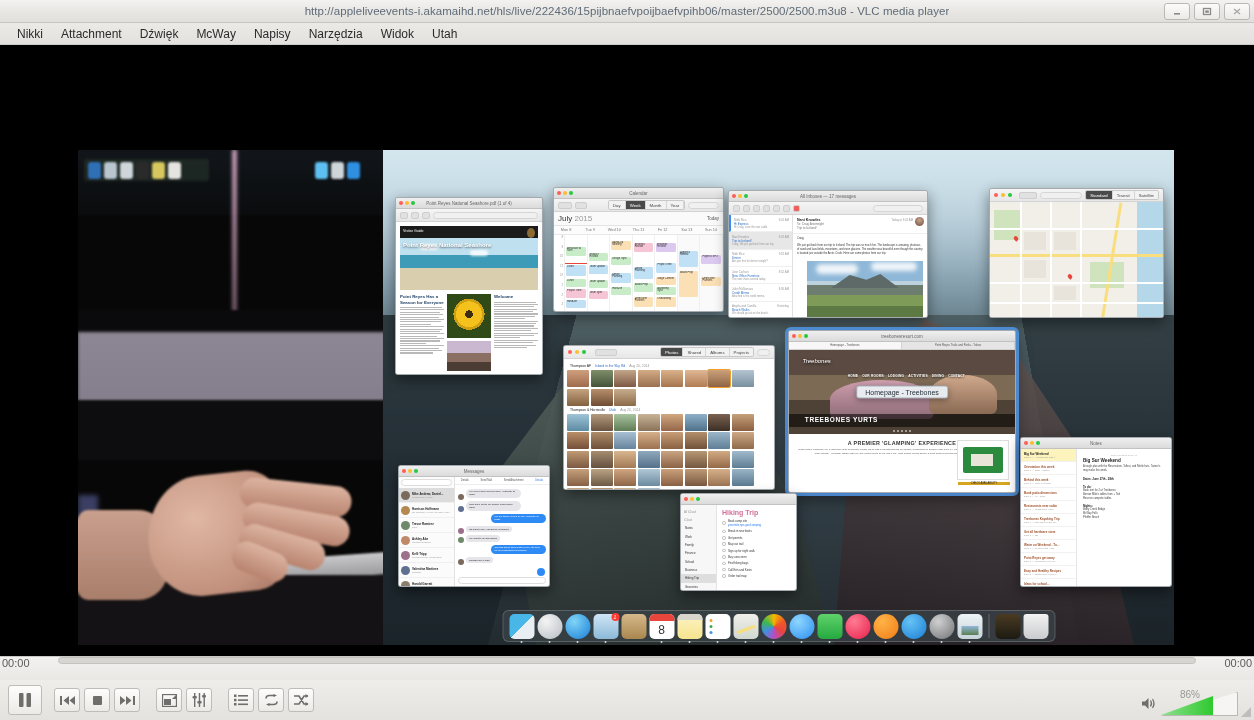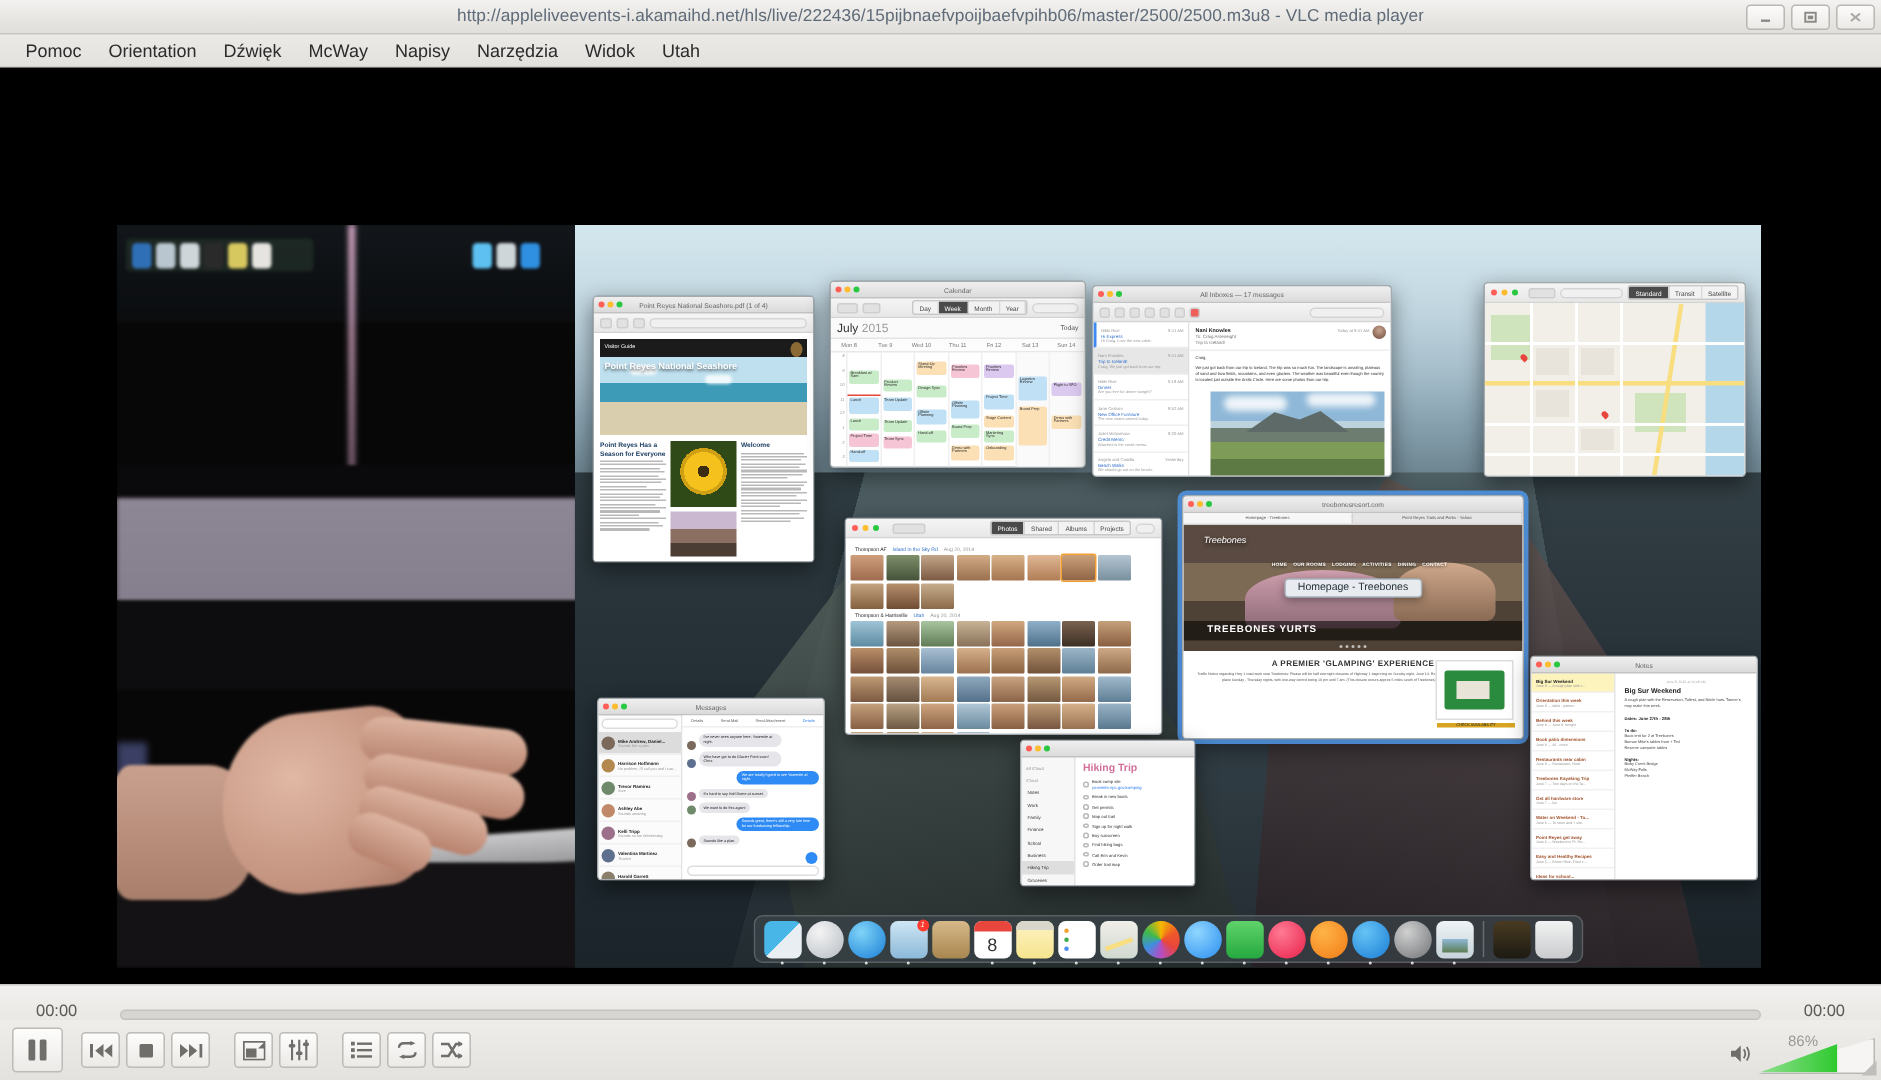--- a/index.html
+++ b/index.html
@@ -373,21 +373,21 @@
   .dock .ic { width: 25px; height: 25px; border-radius: 5px; position: relative; }
   .dock .ic.rnd { border-radius: 50%; }
   .dock .sep { width: 1px; height: 24px; background: rgba(255,255,255,.25); margin: 0 3px; }
   .dock .run { position:absolute; left:50%; bottom:-4px; transform:translateX(-50%);
     width:2px;height:2px;border-radius:50%;background:rgba(255,255,255,.8); }
   .dock .badge { position:absolute; right:-1px; top:-1px; width:8px;height:8px;border-radius:50%;
     background:#ff3b30; color:#fff; font-size:5px; line-height:8px; text-align:center; }
 
   
   .seek-row {
-    flex: 0 0 24px; display: flex; align-items: flex-end; gap: 20px; padding: 0 24px;
+    flex: 0 0 24px; display: flex; align-items: flex-start; gap: 20px; padding: 0 2px;
     background: linear-gradient(#f2f1ef, #e9e8e5);
     border-top: 1px solid #c9c8c5;
   }
   .time { font-size: 11px; color: #5b5a57; font-family: "Liberation Sans", sans-serif; min-width: 36px; }
   .time.right { text-align: right; }
   .seekbar { flex: 1; height: 7px; border-radius: 4px; background: #d6d5d2;
     border: 1px solid #c3c2bf; position: relative; }
   .seekbar .fill { height: 100%; width: 0%; border-radius: 4px; background: #f5820b; }
 
   .ctrl-row {
@@ -397,21 +397,21 @@
   }
   .btn {
     border: 1px solid #bdbcb8; border-radius: 3px;
     background: linear-gradient(#fdfdfc, #eceae7);
     display: flex; align-items: center; justify-content: center;
     margin-right: 4px;
   }
   .btn.play { width: 34px; height: 30px; margin-right: 12px; }
   .btn.sm { width: 26px; height: 24px; }
   .gap { width: 12px; }
-  .vol-wrap { position: absolute; right: 4px; bottom: 4px; display: flex; align-items: flex-end; gap: 3px; }
+  .vol-wrap { position: absolute; right: 16px; bottom: 4px; display: flex; align-items: flex-end; gap: 3px; }
   .vol-slider { position: relative; width: 78px; height: 24px; }
   .vol-slider .frame {
     position: absolute; inset: 0; border: 1px solid #b9b8b5;
     clip-path: polygon(0 100%, 100% 0, 100% 100%);
     background: #f6f5f3;
   }
   .vol-slider .lvl {
     position: absolute; left: 1px; bottom: 1px; width: 56px; height: 22px;
     clip-path: polygon(0 100%, 100% 14%, 100% 100%);
     background: linear-gradient(90deg,#8fe08f,#2fc92f);
@@ -440,22 +440,22 @@
       </div>
       <div class="win-btn">
         <svg width="10" height="9" viewBox="0 0 10 9">
             <path d="M2 2 L8 7 M8 2 L2 7" stroke="#a9a8a5" stroke-width="1.4"></path>
           </svg>
       </div>
     </div>
   </div>
 
   <div class="menubar">
-    <div class="menu-item">Pomoc</div>
-    <div class="menu-item">Orientation</div>
+    <div class="menu-item">Nikki</div>
+    <div class="menu-item">Attachment</div>
     <div class="menu-item">Dźwięk</div>
     <div class="menu-item">McWay</div>
     <div class="menu-item">Napisy</div>
     <div class="menu-item">Narzędzia</div>
     <div class="menu-item">Widok</div>
     <div class="menu-item">Utah</div>
   </div>
 
   <div class="video-area">
 

